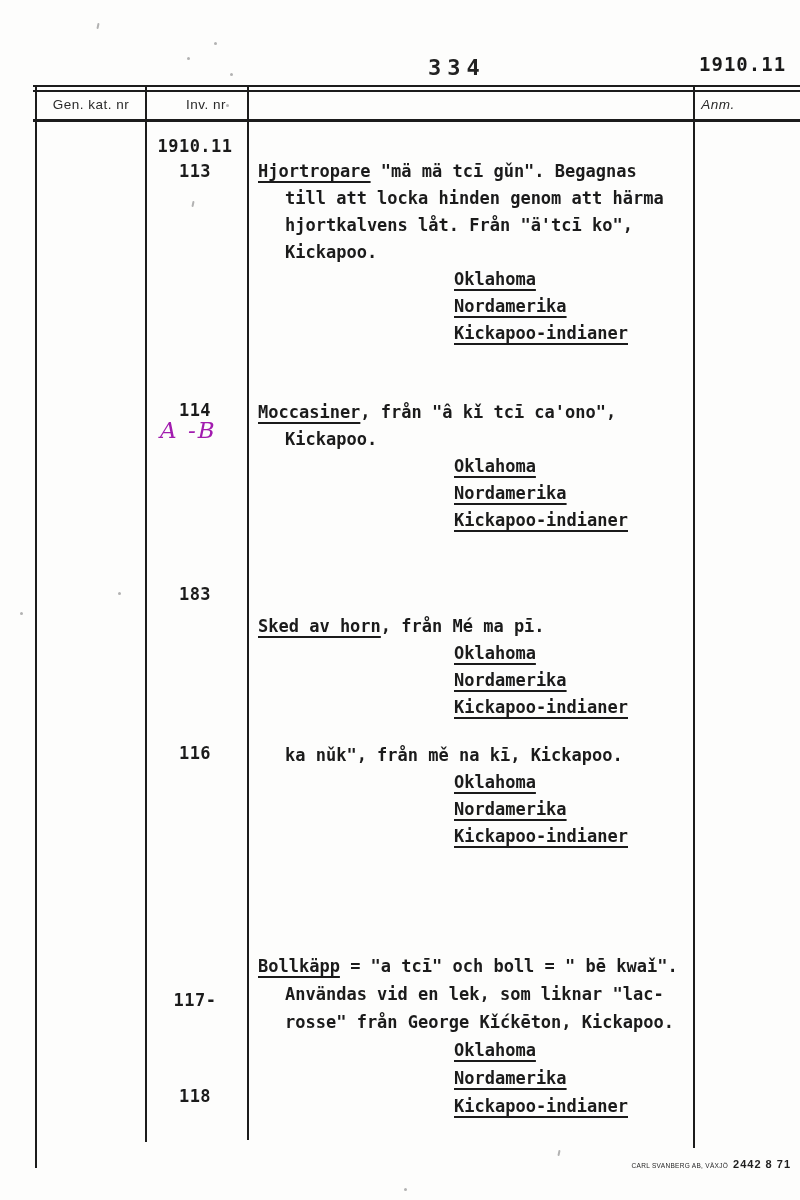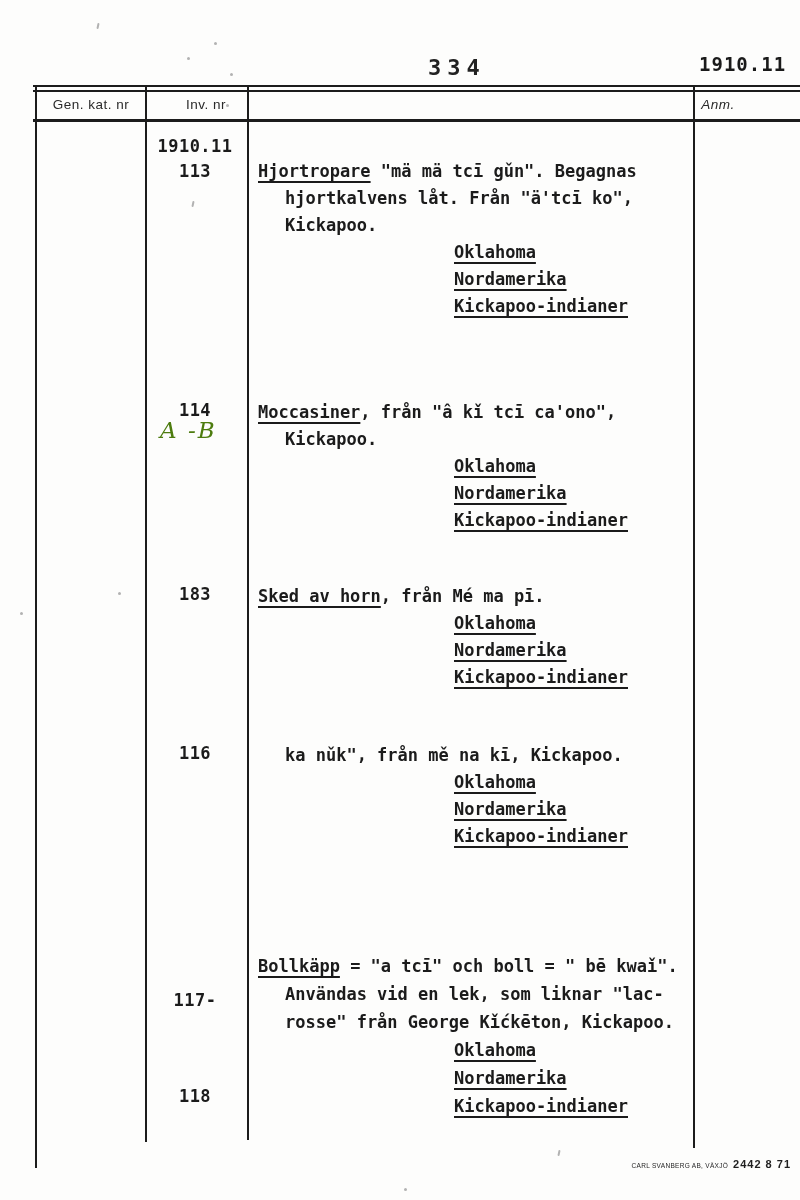--- a/index.html
+++ b/index.html
@@ -49,21 +49,21 @@
   .inv {
     position: absolute; left: 152px; width: 86px;
     font: 700 17px/27px "DejaVu Sans Mono", monospace;
     text-align: center; color: #1b1b1b; letter-spacing: .5px;
     white-space: pre;
   }
   .inv.two-line { line-height: 32px; }
   .handwritten {
     position: absolute; left: 160px; width: 80px;
     font: italic 400 23px/26px "DejaVu Serif", serif;
-    color: #4d7c0f; text-align: left; letter-spacing: 2px;
+    color: #a21caf; text-align: left; letter-spacing: 2px;
   }
 
   
   .entry {
     position: absolute; left: 258px; width: 450px;
     font: 700 17px/27px "DejaVu Sans Mono", monospace;
     color: #1b1b1b;
   }
   .entry.lh28 { line-height: 28px; }
   .line { white-space: pre; }
@@ -127,40 +127,41 @@
   <div class="handwritten" style="top:417px;">A -B</div>
   <div class="inv" style="top:581px;">183</div>
   <div class="inv" style="top:740px;">116</div>
   <div class="inv two-line" style="top:920px;">
     <div>117-</div>
     <div>118</div>
   </div>
 
   <div class="entry" style="top:158px;">
     <div class="line"><span class="u">Hjortropare</span><span> "mä mä tcī gǔn". Begagnas</span></div>
+    <div class="line cont">till att locka hinden genom att härma</div>
     <div class="line cont">hjortkalvens låt. Från "ä'tcī ko",</div>
     <div class="line cont">Kickapoo.</div>
     <div class="locations">
       <div class="line u">Oklahoma</div>
       <div class="line u">Nordamerika</div>
       <div class="line u">Kickapoo-indianer</div>
     </div>
   </div>
 
   <div class="entry" style="top:399px;">
     <div class="line"><span class="u">Moccasiner</span><span>, från "â kǐ tcī ca'ono",</span></div>
     <div class="line cont">Kickapoo.</div>
     <div class="locations">
       <div class="line u">Oklahoma</div>
       <div class="line u">Nordamerika</div>
       <div class="line u">Kickapoo-indianer</div>
     </div>
   </div>
 
-  <div class="entry" style="top:583px;">
+  <div class="entry" style="top:613px;">
     <div class="line"><span class="u">Sked av horn</span><span>, från Mé ma pī.</span></div>
     <div class="locations">
       <div class="line u">Oklahoma</div>
       <div class="line u">Nordamerika</div>
       <div class="line u">Kickapoo-indianer</div>
     </div>
   </div>
 
   <div class="entry" style="top:742px;">
     <div class="line cont">ka nǔk", från mě na kī, Kickapoo.</div>

